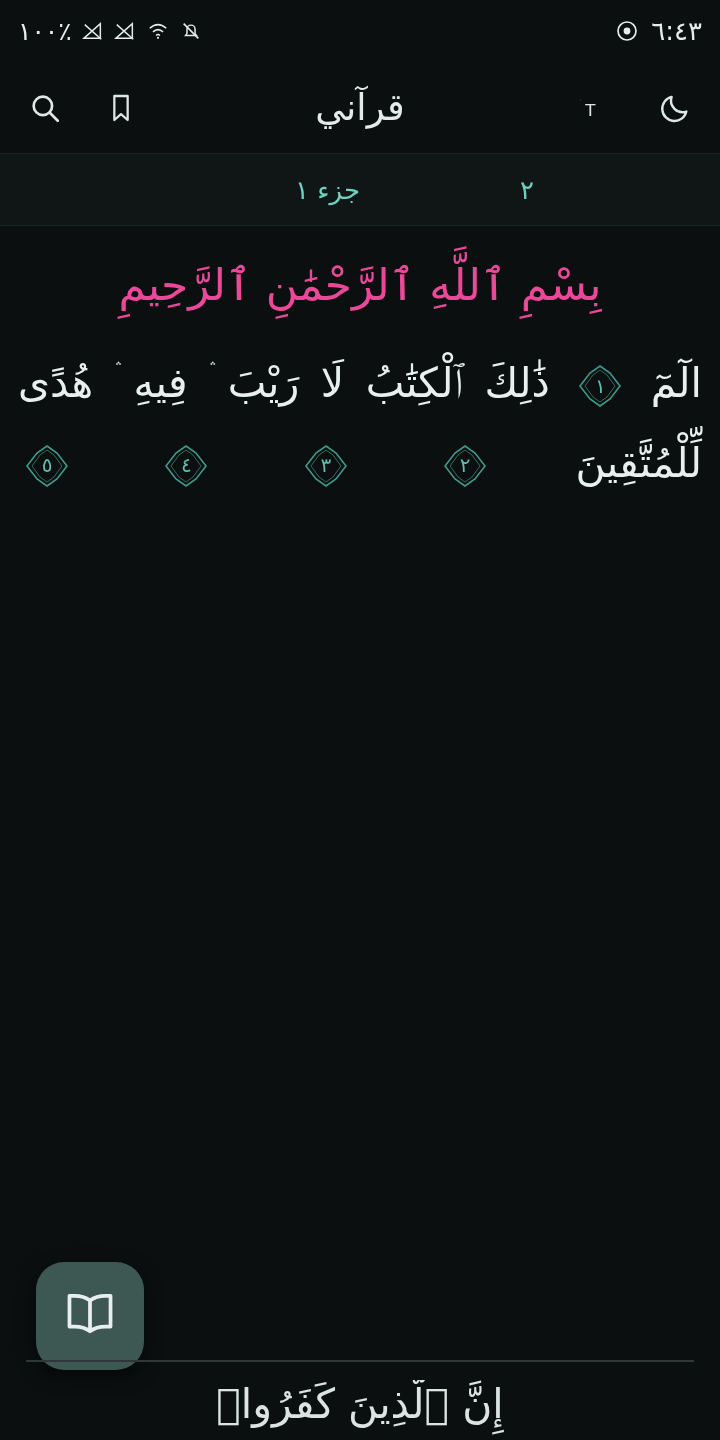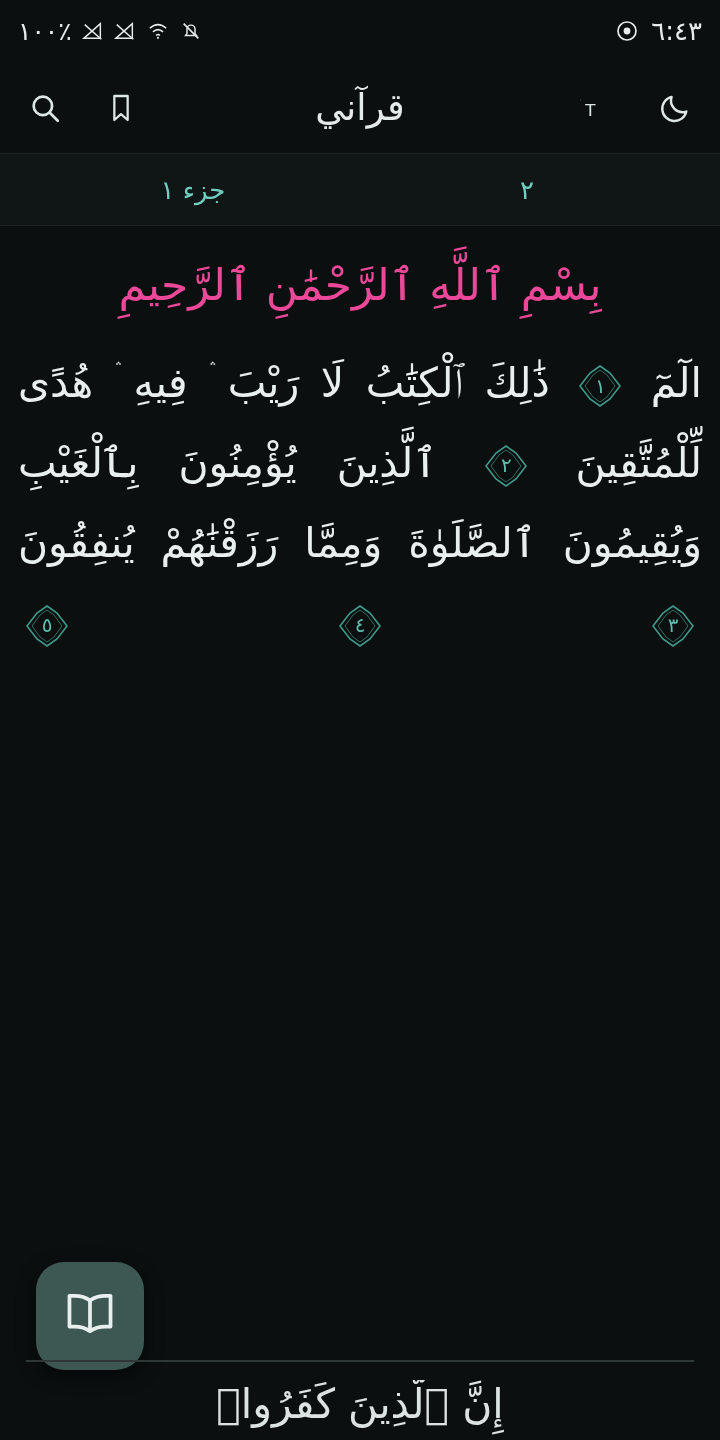--- a/index.html
+++ b/index.html
@@ -61,21 +61,21 @@
     display: flex; align-items: center;
     padding: 0 26px;
     color: #6fcfc0;
     font-size: 26px;
     border-bottom: 1px solid #1c2322;
     background: #101616;
   }
   .sub-bar > div { flex: 1; }
   .sub-right { text-align: right; }
   .sub-center { text-align: center; }
-  .sub-left { text-align: center; }
+  .sub-left { text-align: right; }
 
   
   .page {
     flex: 1 1 auto;
     position: relative;
     overflow: hidden;
     padding: 26px 18px 0 18px;
   }
   .basmala {
     text-align: center;
@@ -239,21 +239,20 @@
         <span>١</span>
       </span>
       <span>ذَٰلِكَ ٱلْكِتَٰبُ لَا رَيْبَ ۛ فِيهِ ۛ هُدًى لِّلْمُتَّقِينَ</span>
       <span class="ayah-num">
         <svg viewBox="0 0 46 46">
             <path d="M23 3 L33 10 L43 23 L33 36 L23 43 L13 36 L3 23 L13 10 Z" fill="none" stroke="#3e9b8a" stroke-width="1.6"></path>
             <path d="M23 7 L30 12 L38 23 L30 34 L23 39 L16 34 L8 23 L16 12 Z" fill="none" stroke="#2d6e62" stroke-width="1"></path>
           </svg>
         <span>٢</span>
       </span>
-      <span>ٱلَّذِينَ يُؤْمِنُونَ بِٱلْغَيْبِ وَيُقِيمُونَ ٱلصَّلَوٰةَ وَمِمَّا رَزَقْنَٰهُمْ يُنفِقُونَ</span>
       <span class="ayah-num">
         <svg viewBox="0 0 46 46">
             <path d="M23 3 L33 10 L43 23 L33 36 L23 43 L13 36 L3 23 L13 10 Z" fill="none" stroke="#3e9b8a" stroke-width="1.6"></path>
             <path d="M23 7 L30 12 L38 23 L30 34 L23 39 L16 34 L8 23 L16 12 Z" fill="none" stroke="#2d6e62" stroke-width="1"></path>
           </svg>
         <span>٣</span>
       </span>
       <span class="ayah-num">
         <svg viewBox="0 0 46 46">
             <path d="M23 3 L33 10 L43 23 L33 36 L23 43 L13 36 L3 23 L13 10 Z" fill="none" stroke="#3e9b8a" stroke-width="1.6"></path>

